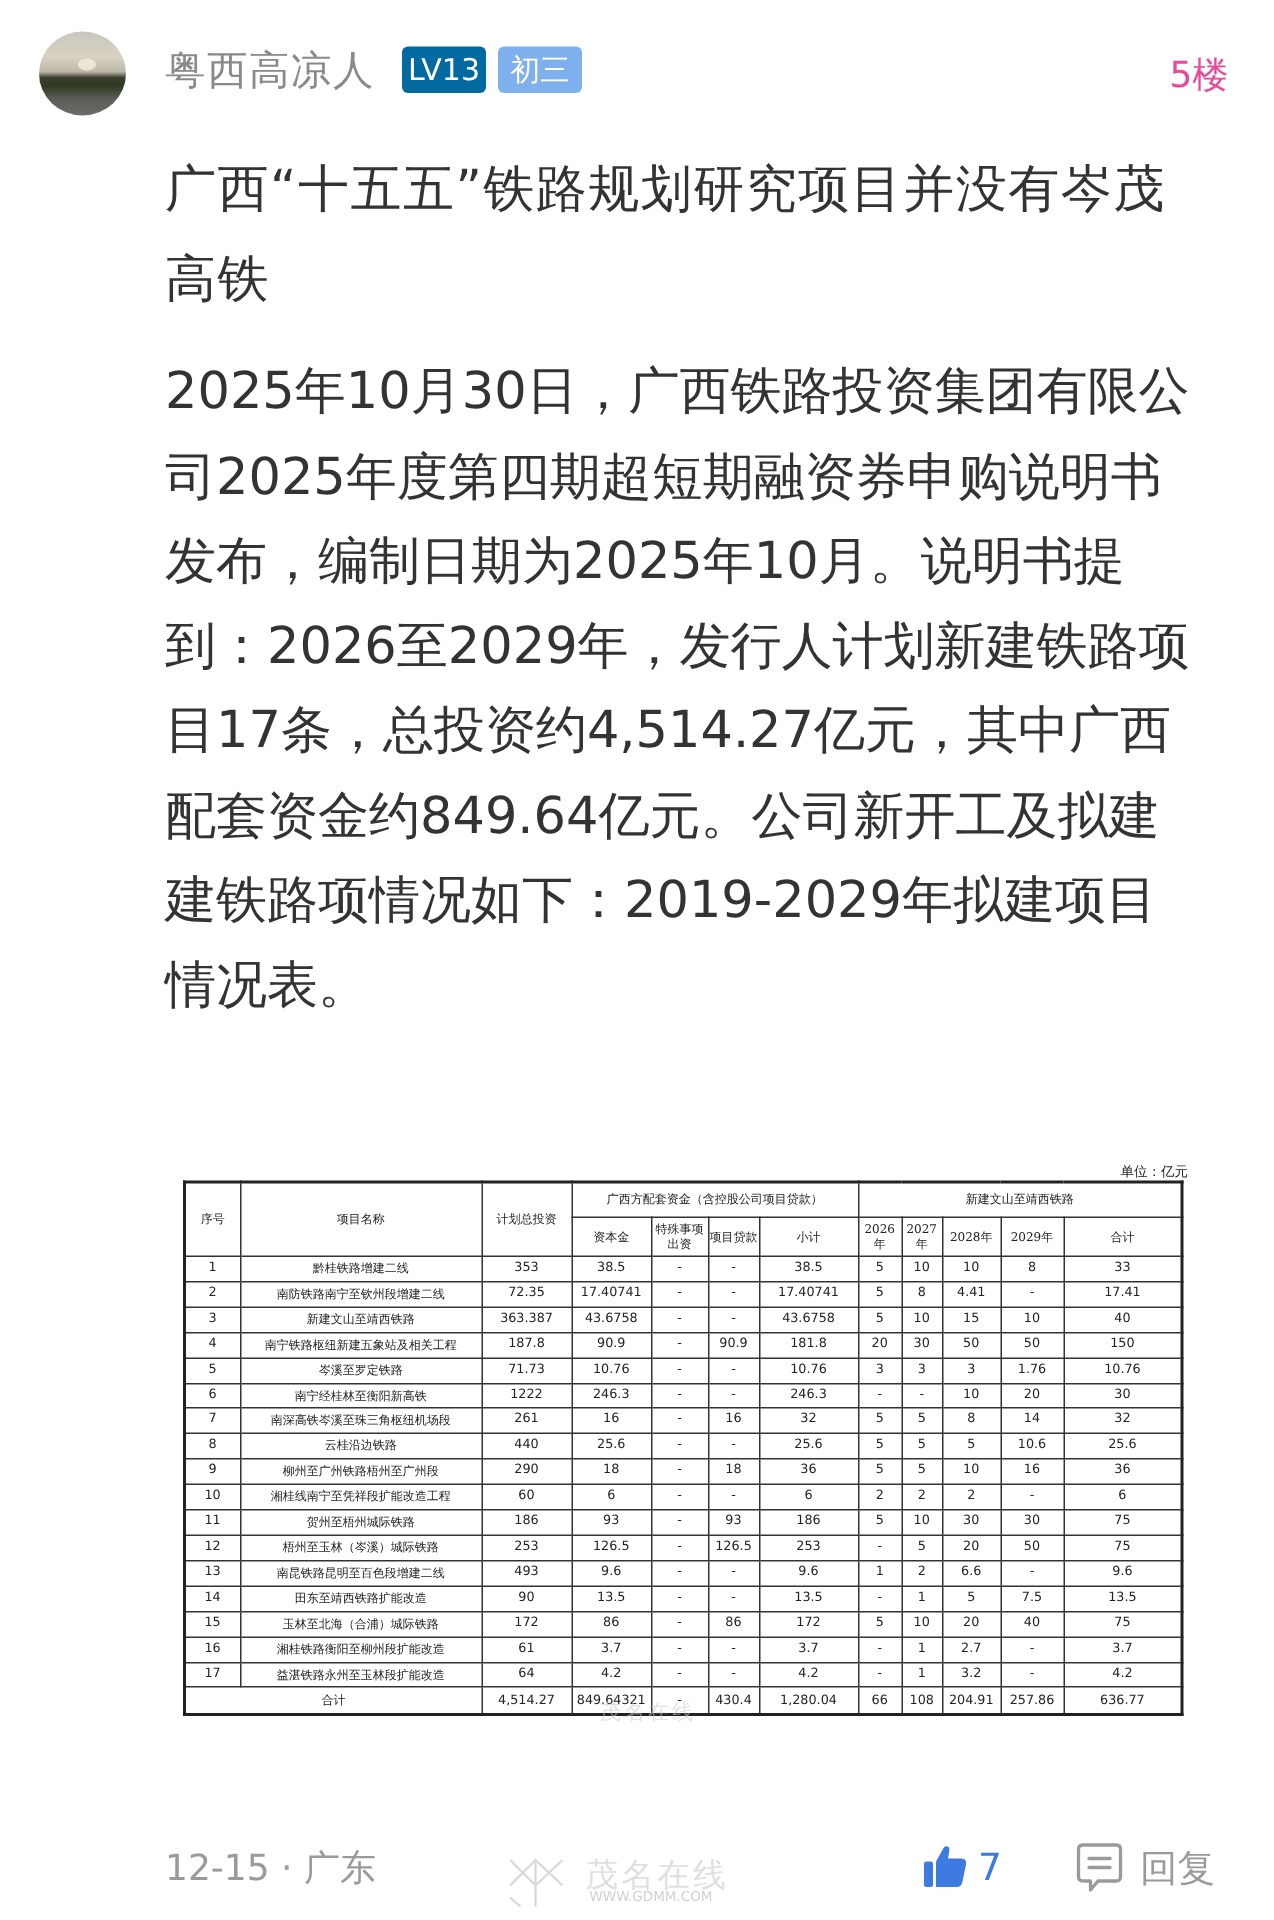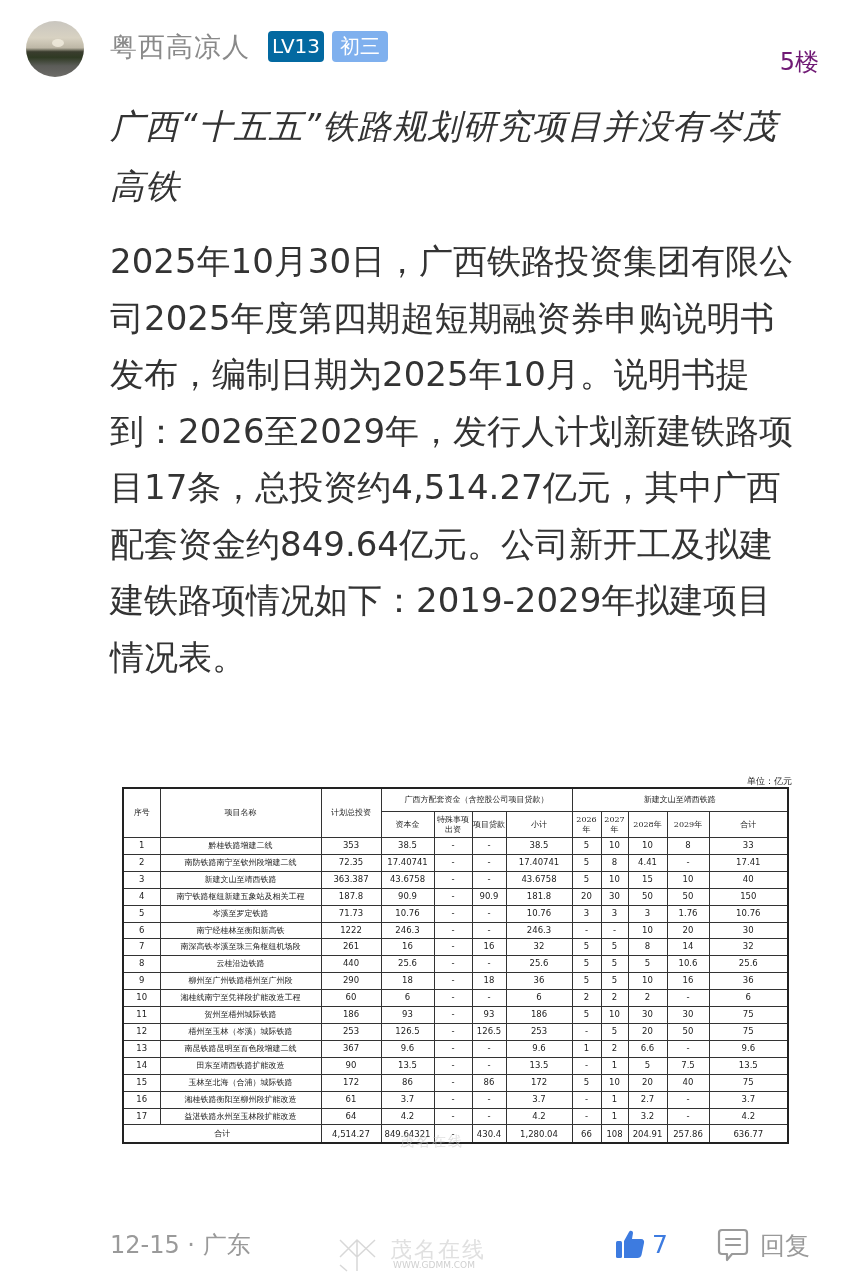--- a/index.html
+++ b/index.html
@@ -20,25 +20,25 @@
   }
   .username {
     position:absolute; left:110px; top:29px; font-size:27px; color:#8a8a8a; letter-spacing:1px;
   }
   .badge {
     position:absolute; top:31px; height:31px; line-height:31px; border-radius:4px; font-size:20px;
     color:#fff; text-align:center;
   }
   .badge-level { left:268px; width:56px; background:#0369a1; }
   .badge-rank { left:332px; width:56px; background:#7fb0ee; }
-  .floor { position:absolute; right:30px; top:34px; font-size:24px; color:#701a75;margin-top:12px; }
+  .floor { position:absolute; right:30px; top:34px; font-size:24px; color:#ec4899; }
 
   .title {
     position:absolute; left:110px; top:96px; width:700px; font-size:34px; line-height:60px;
-    color:#333; letter-spacing:1px;font-style:italic;
+    color:#333; letter-spacing:1px;
   }
   .body-text {
     position:absolute; left:110px; top:233px; width:690px; font-size:34px; line-height:56.5px;
     color:#333; word-break:break-all;
   }
 
   .table-img { position:absolute; left:118px; top:745px; width:680px; height:410px; background:#fff; }
   .tbl-title { position:absolute; left:0; top:7px; width:680px; text-align:center; font-size:10px; font-weight:bold; color:#222; font-family:"DejaVu Serif",serif; }
   .tbl-unit { position:absolute; right:6px; top:30px; font-size:9px; color:#222; font-family:"DejaVu Serif",serif; }
 
@@ -286,21 +286,21 @@
           <td>253</td>
           <td>-</td>
           <td>5</td>
           <td>20</td>
           <td>50</td>
           <td>75</td>
         </tr>
         <tr>
           <td>13</td>
           <td class="name">南昆铁路昆明至百色段增建二线</td>
-          <td>367</td>
+          <td>493</td>
           <td>9.6</td>
           <td>-</td>
           <td>-</td>
           <td>9.6</td>
           <td>1</td>
           <td>2</td>
           <td>6.6</td>
           <td>-</td>
           <td>9.6</td>
         </tr>

